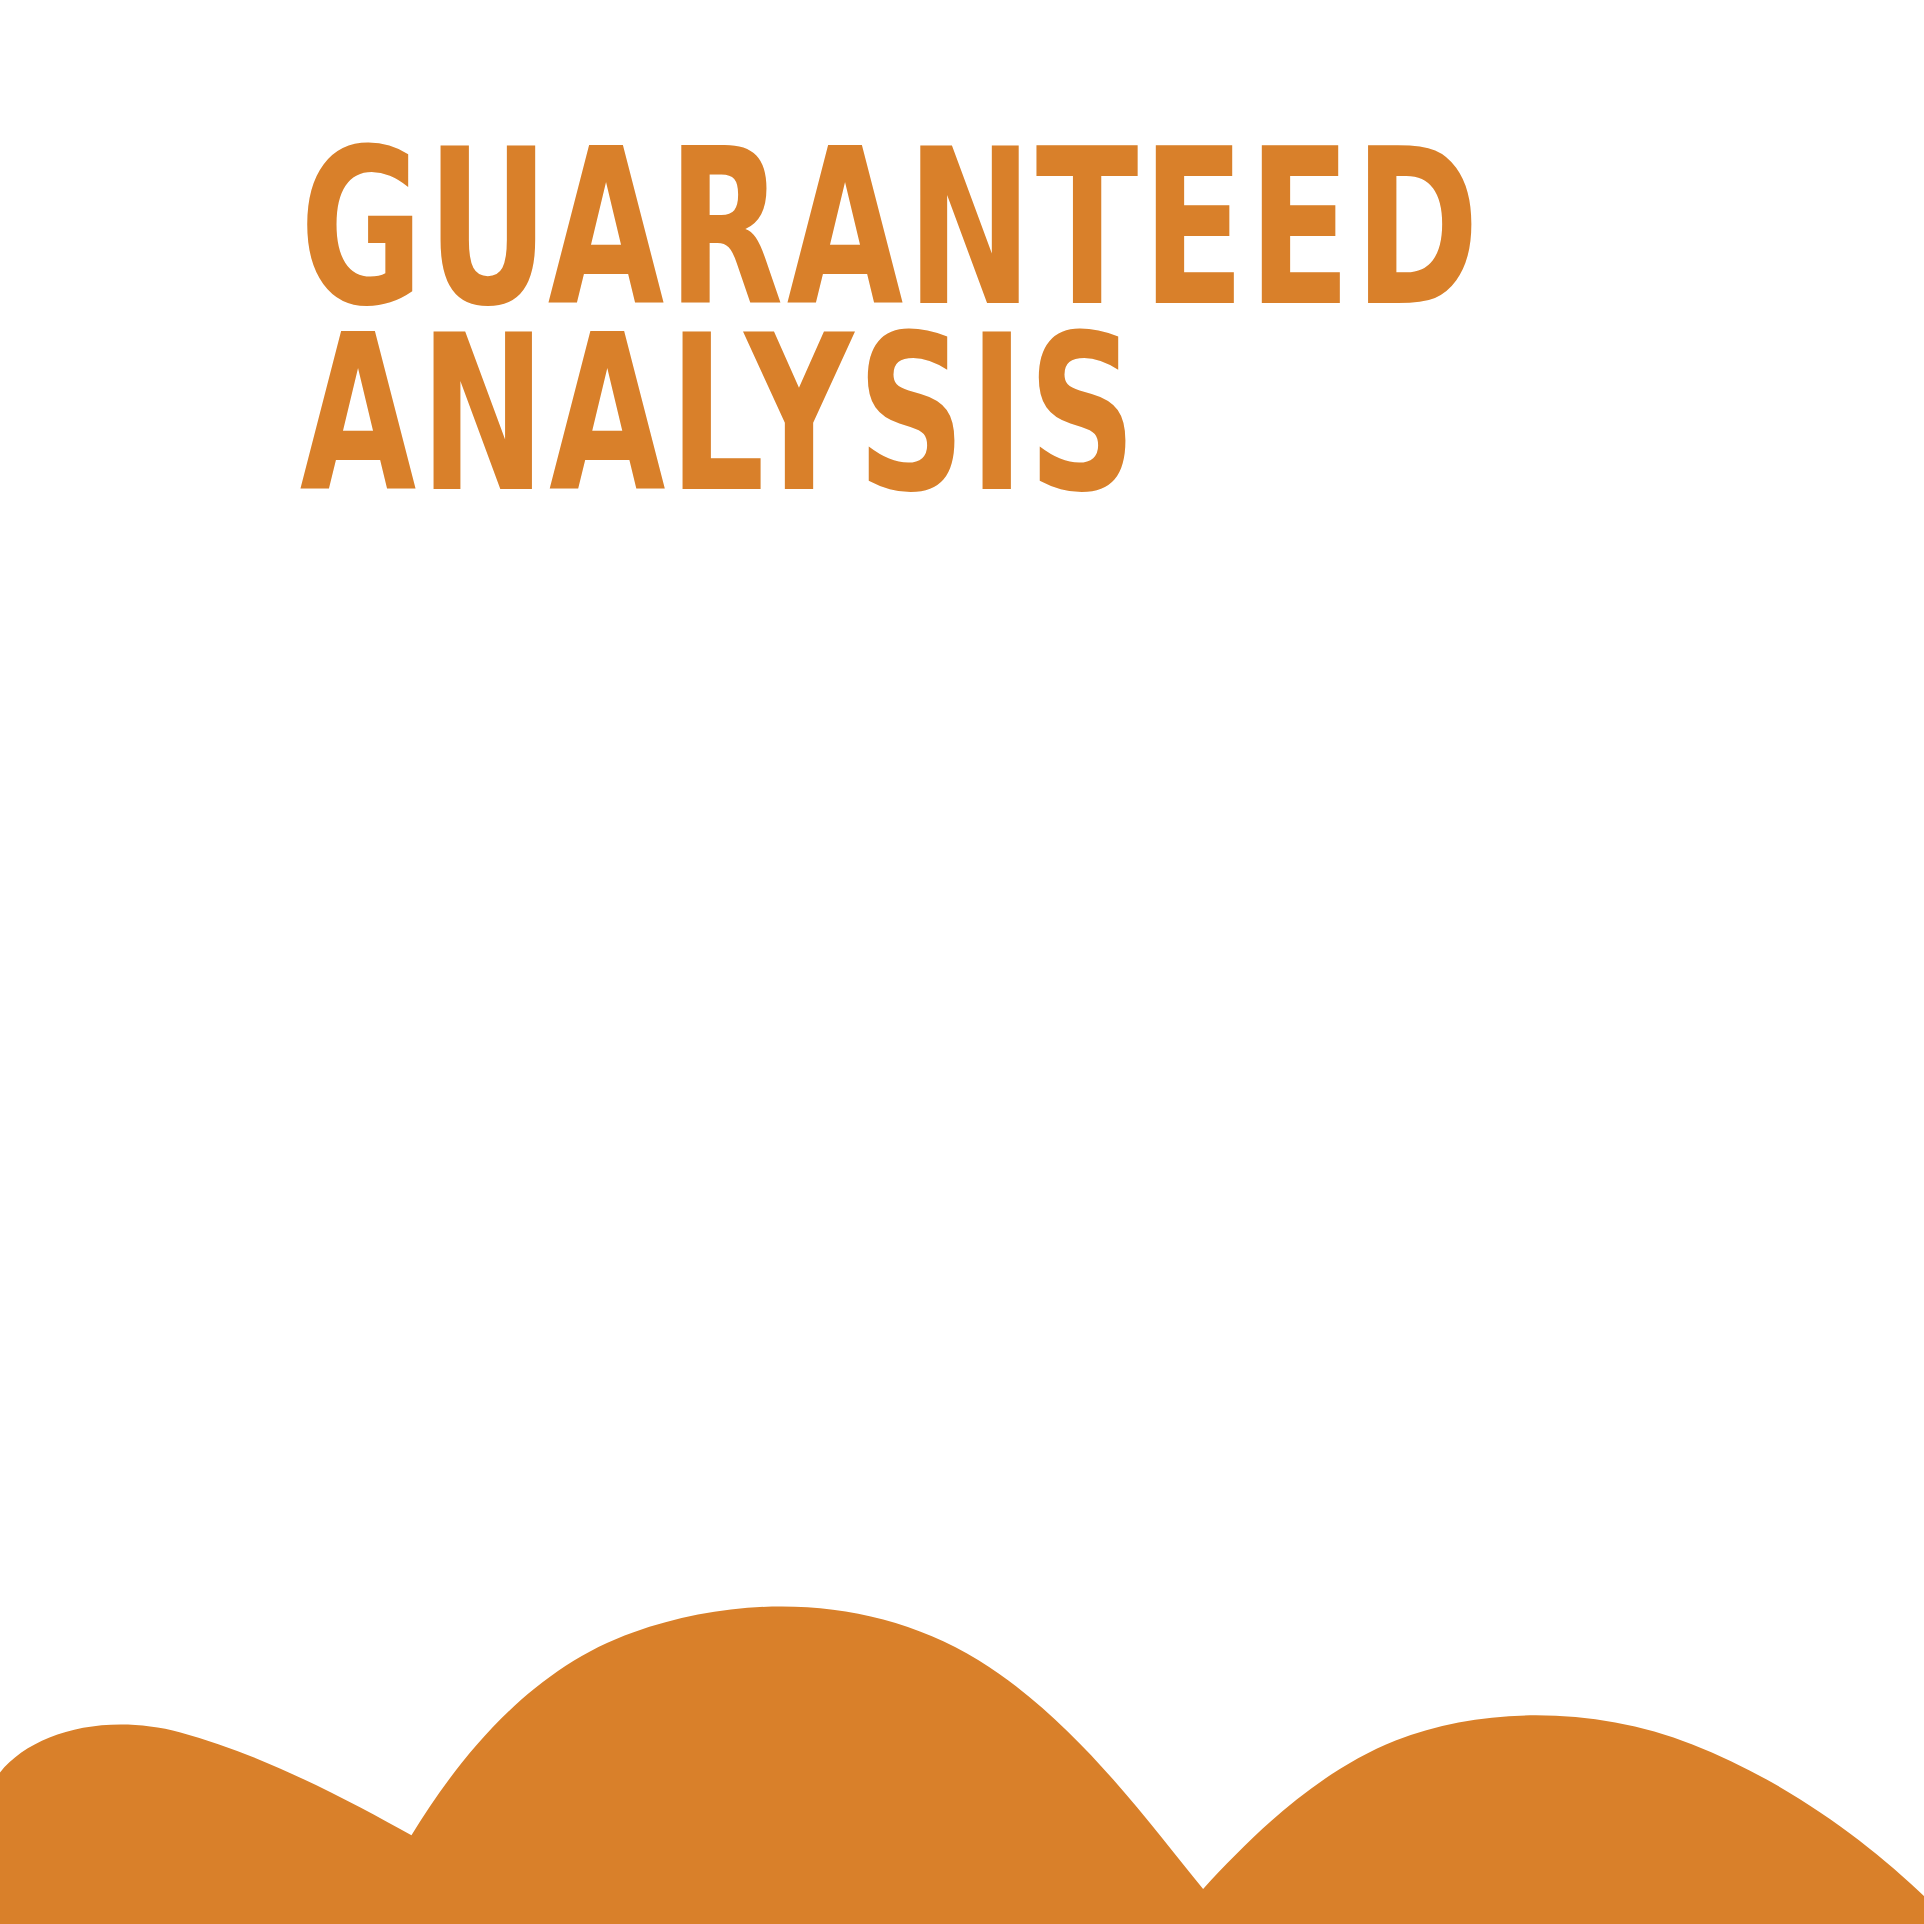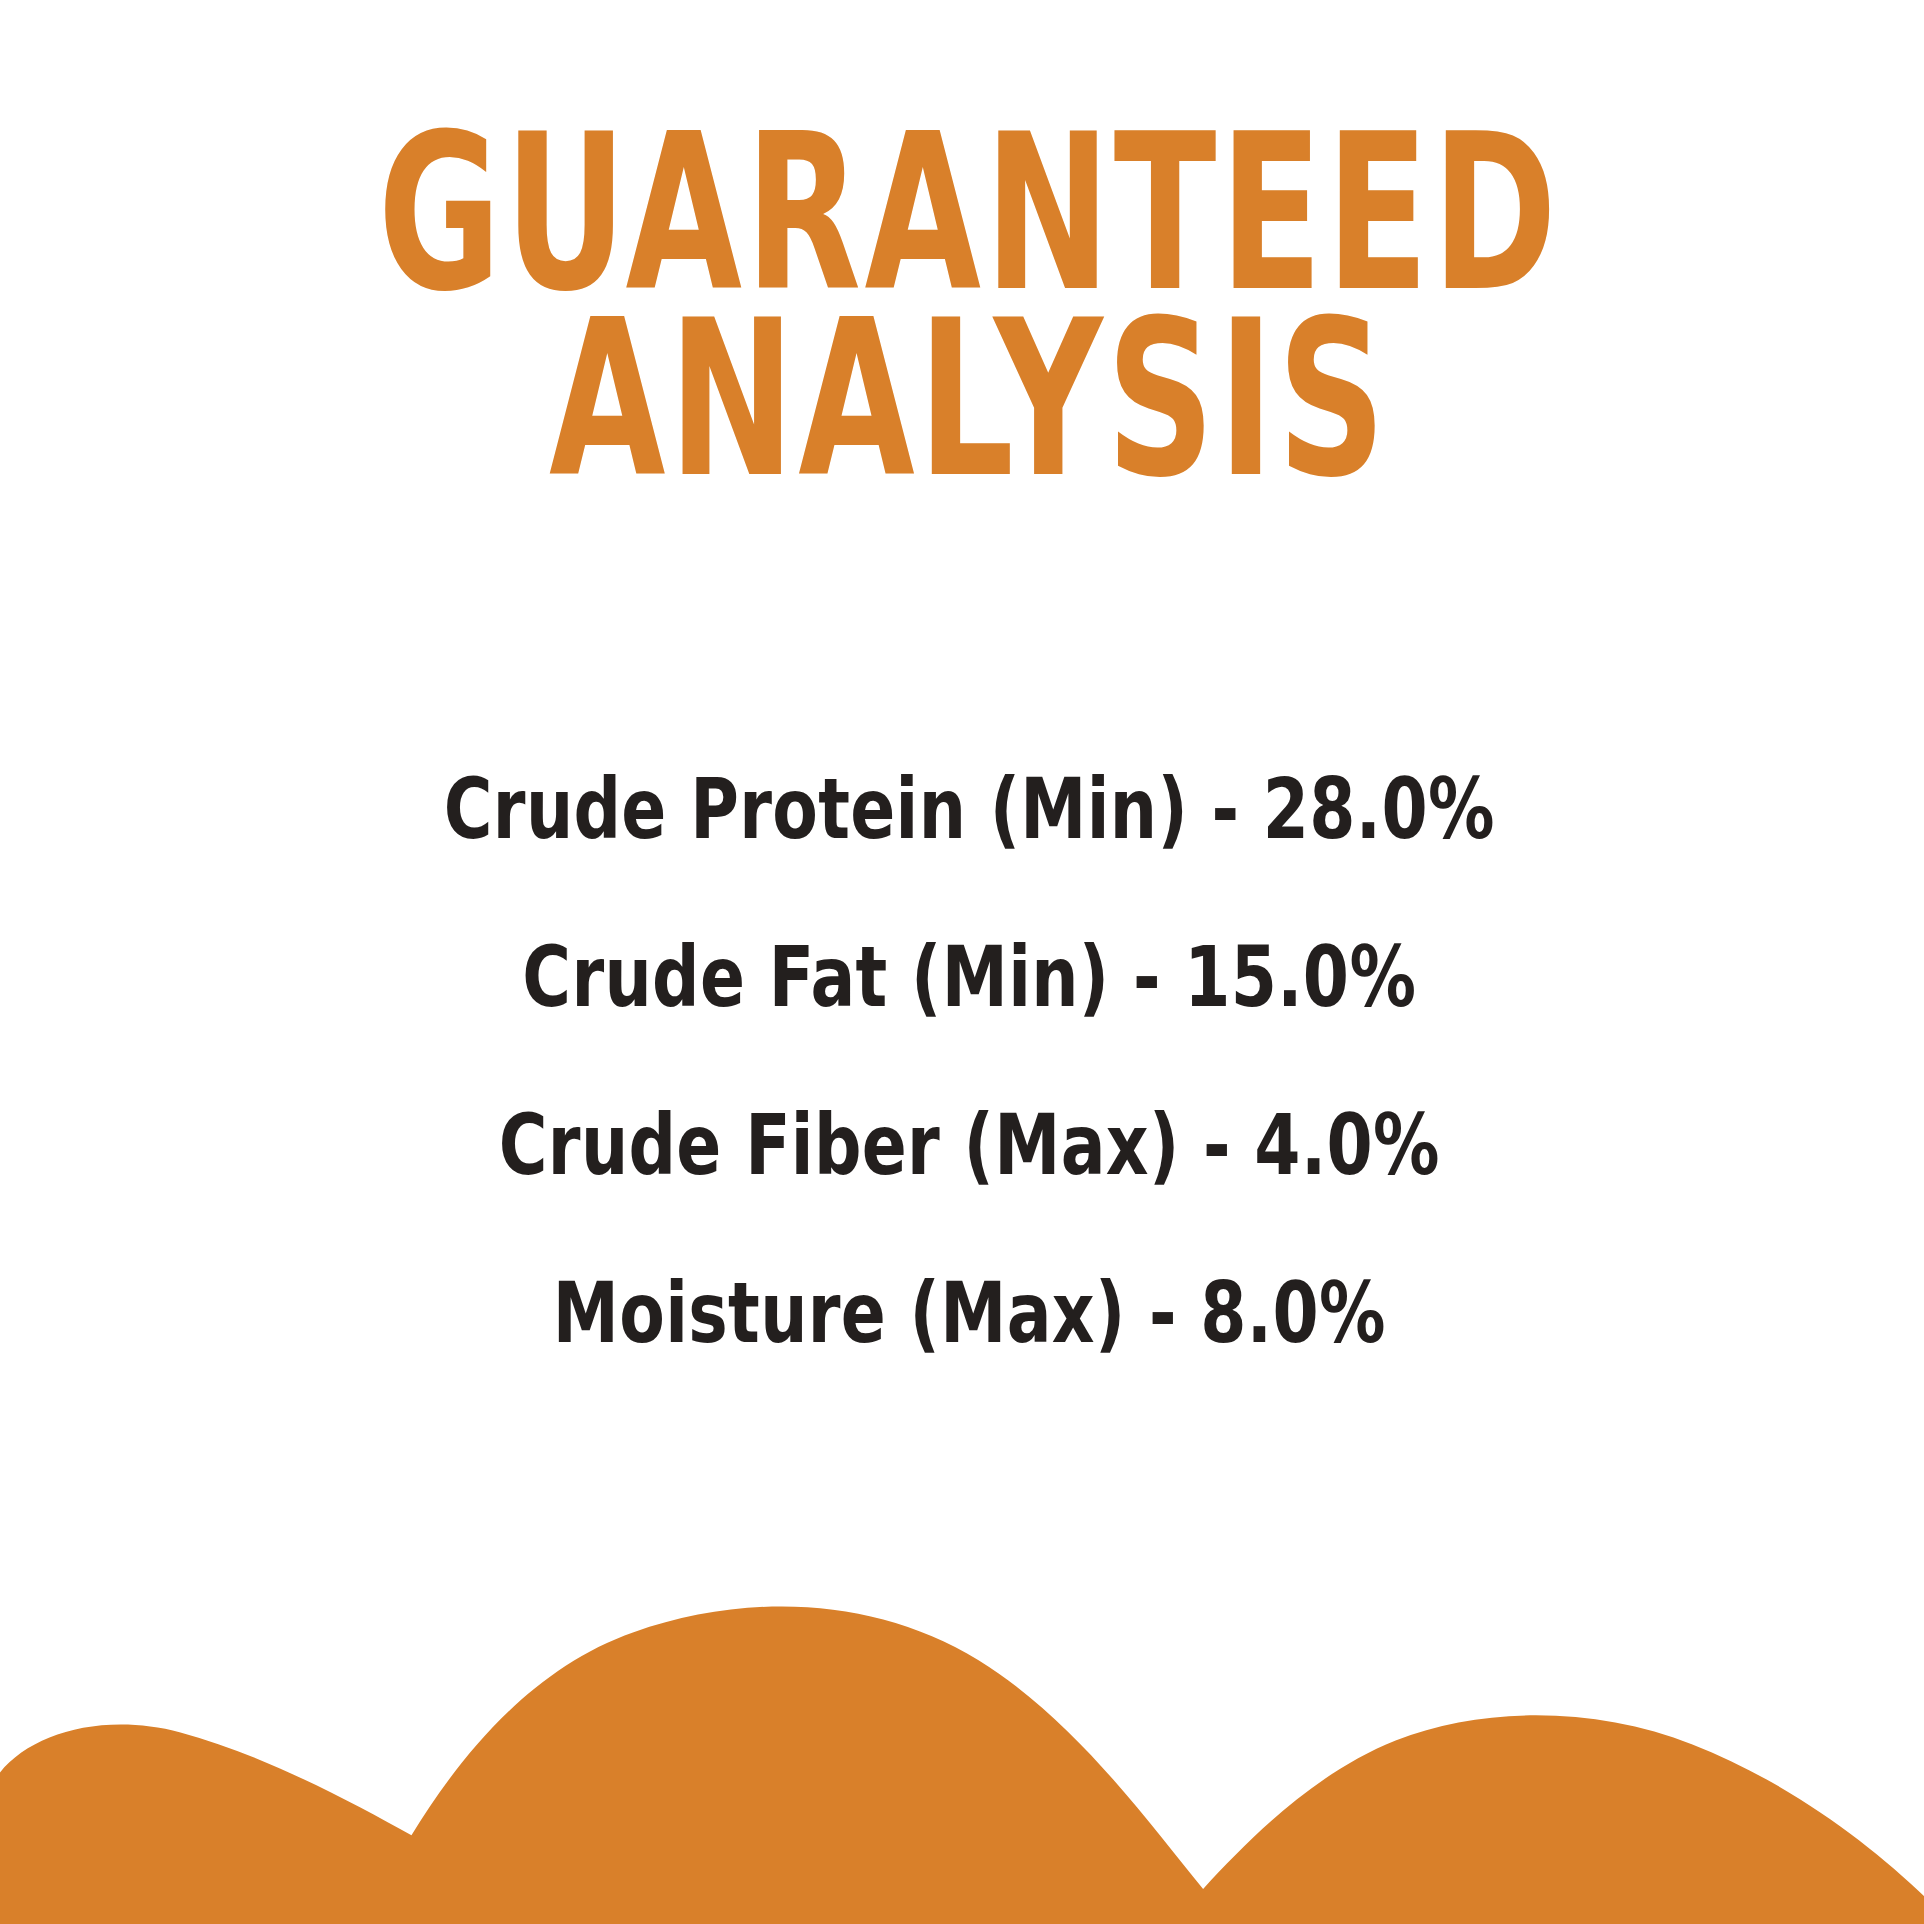--- a/index.html
+++ b/index.html
@@ -20,23 +20,22 @@
     width: 1925px;
     height: 1925px;
     background: #ffffff;
     overflow: hidden;
   }
 
   
   .heading {
     position: absolute;
     left: 0;
-    top: 121px;
+    top: 136px;
     width: 1925px;
-    text-align: center;
     padding-left: 13px;       
     box-sizing: border-box;
   }
 
   .heading-line {
     display: block;
     color: #D9802A;
     font-family: "DejaVu Sans", sans-serif;
     font-weight: 700;
     font-size: 215px;
@@ -91,26 +90,20 @@
 </head>
 <body>
 
 <div class="panel">
 
   <div class="heading">
     <span class="heading-line">GUARANTEED</span>
     <span class="heading-line">ANALYSIS</span>
   </div>
 
-  <div class="analysis-list">
-    <span class="analysis-row">Crude Protein (Min) - 28.0%</span>
-    <span class="analysis-row">Crude Fat (Min) - 15.0%</span>
-    <span class="analysis-row">Crude Fiber (Max) - 4.0%</span>
-    <span class="analysis-row">Moisture (Max) - 8.0%</span>
-  </div>
 
   <div class="scallop">
     <svg viewBox="0 0 2400 420" preserveAspectRatio="none" xmlns="http://www.w3.org/2000/svg">
       <path fill="#D9802A" d="M 0,230
                C 40,180 130,155 225,180
                C 330,208 440,268 513,308
                C 570,215 660,100 790,55
                C 930,6 1090,10 1220,90
                C 1340,164 1430,290 1500,375
                C 1560,310 1640,230 1740,190

